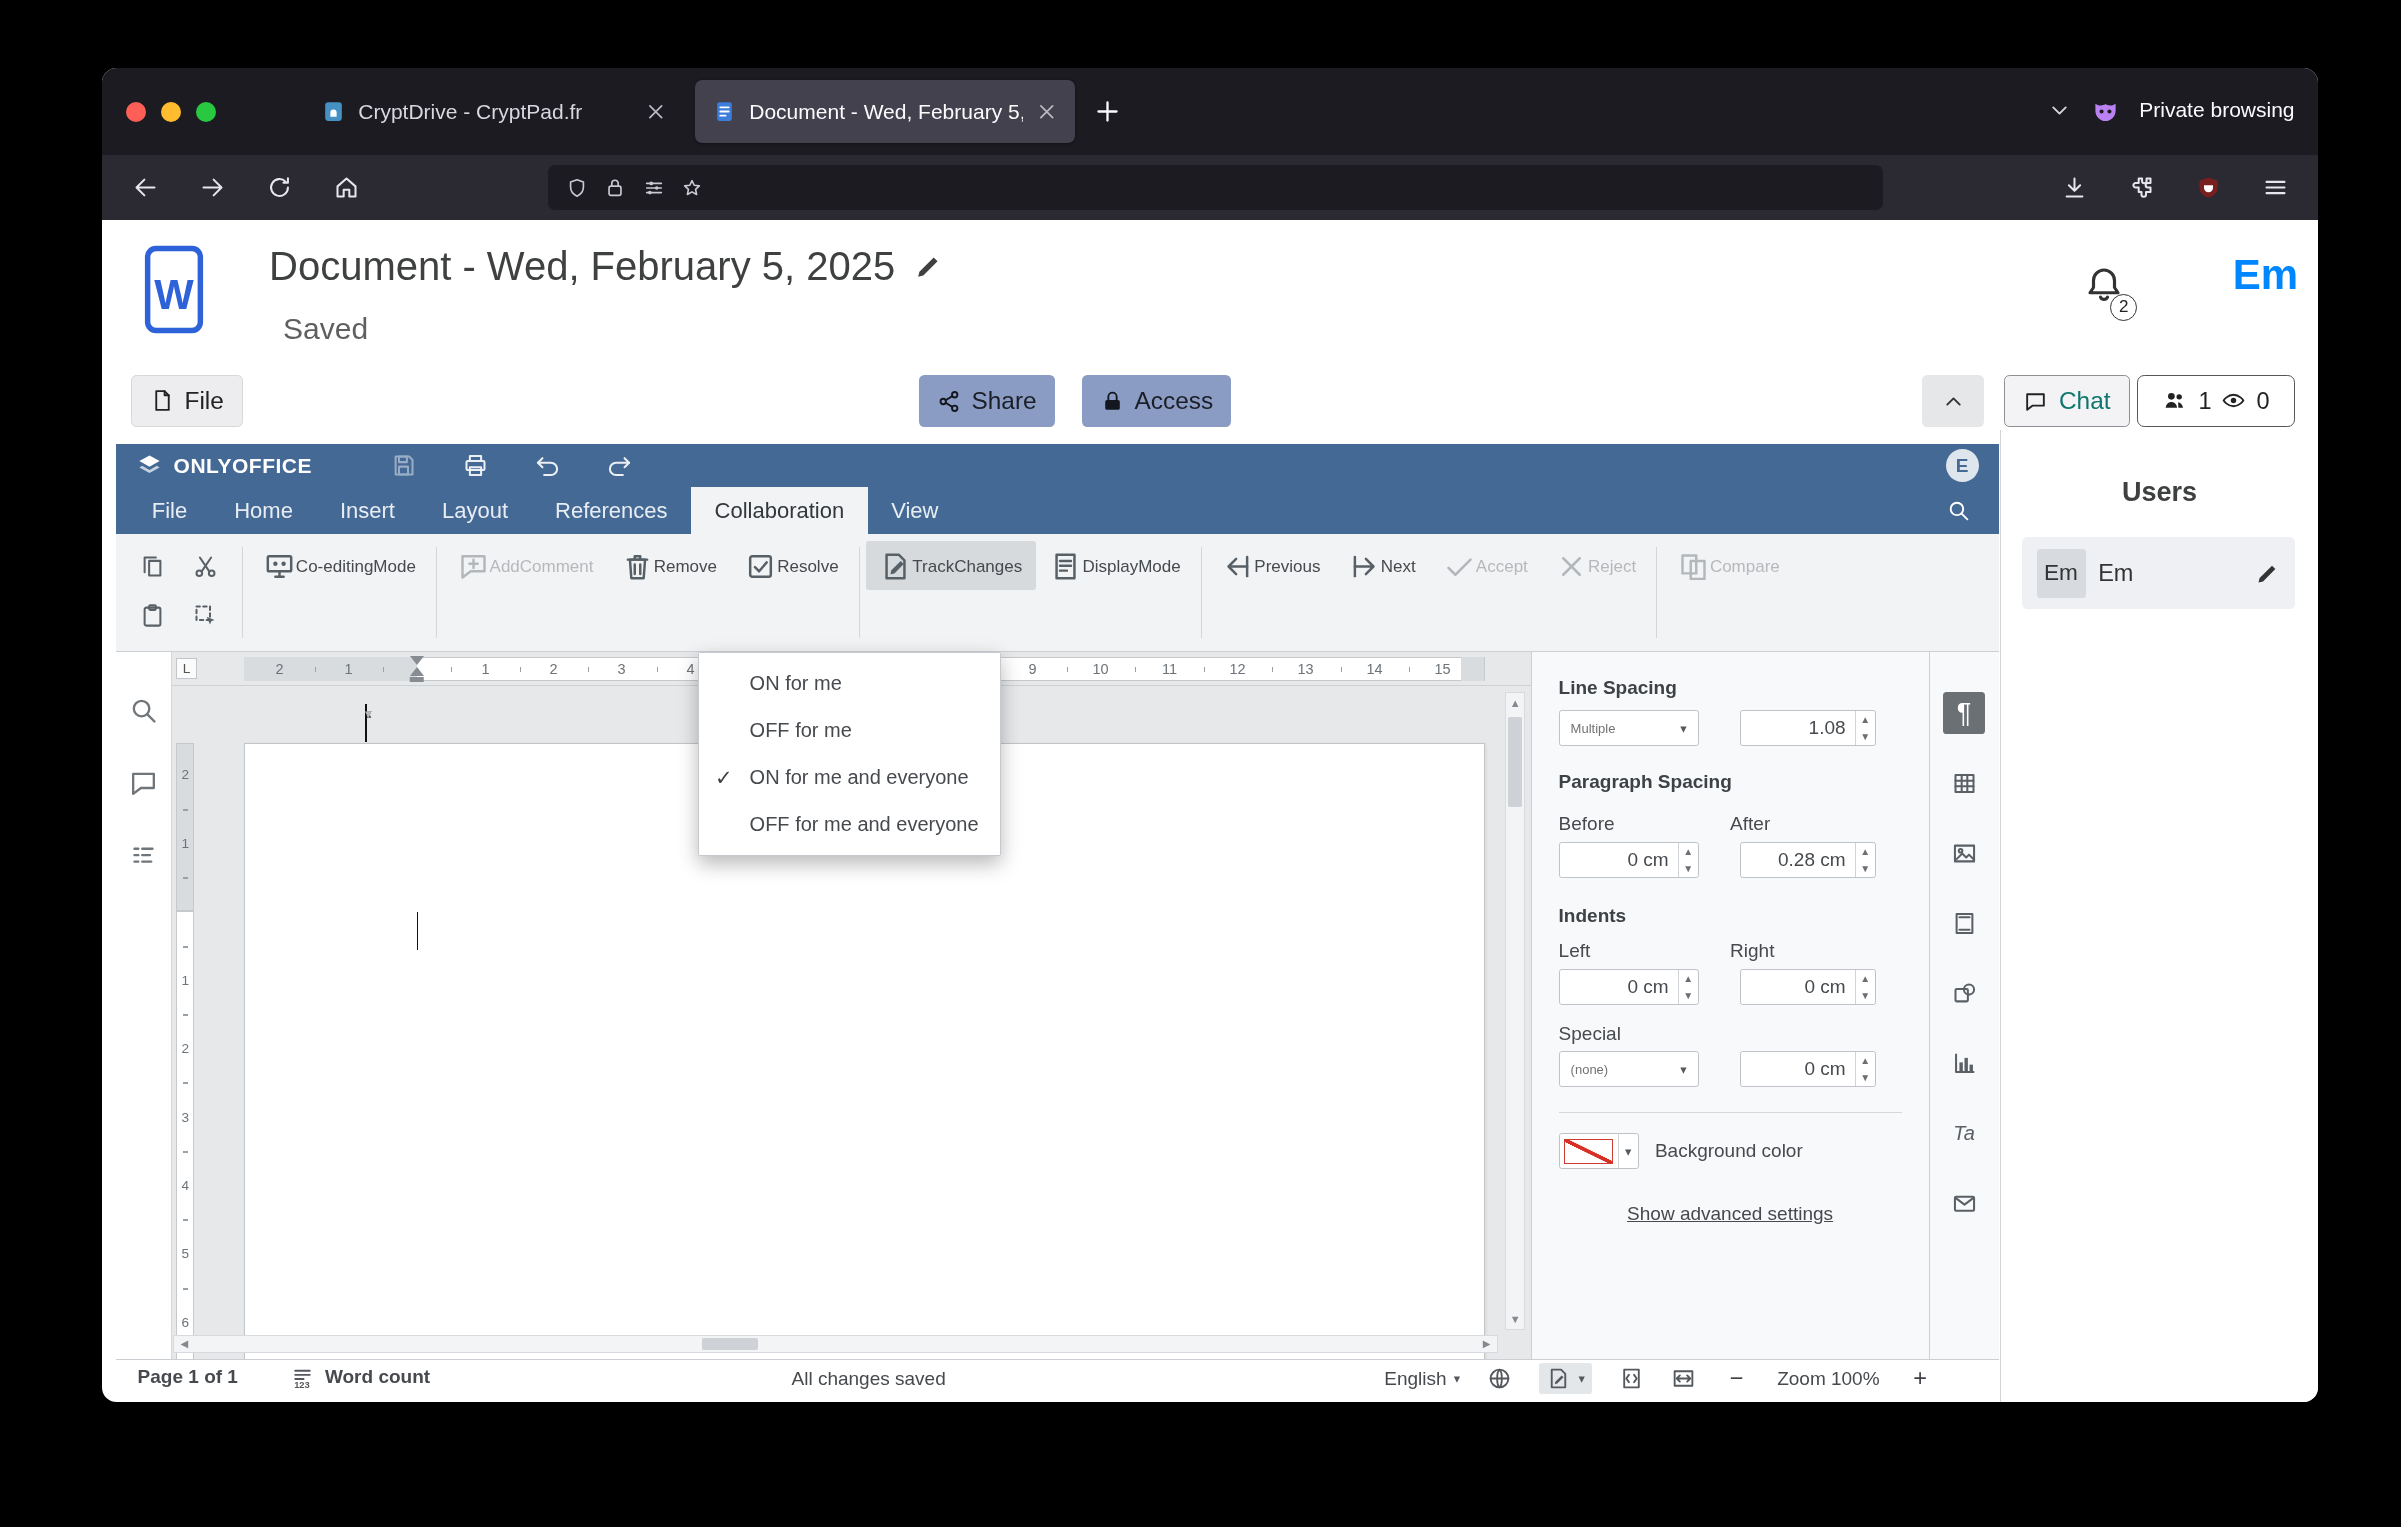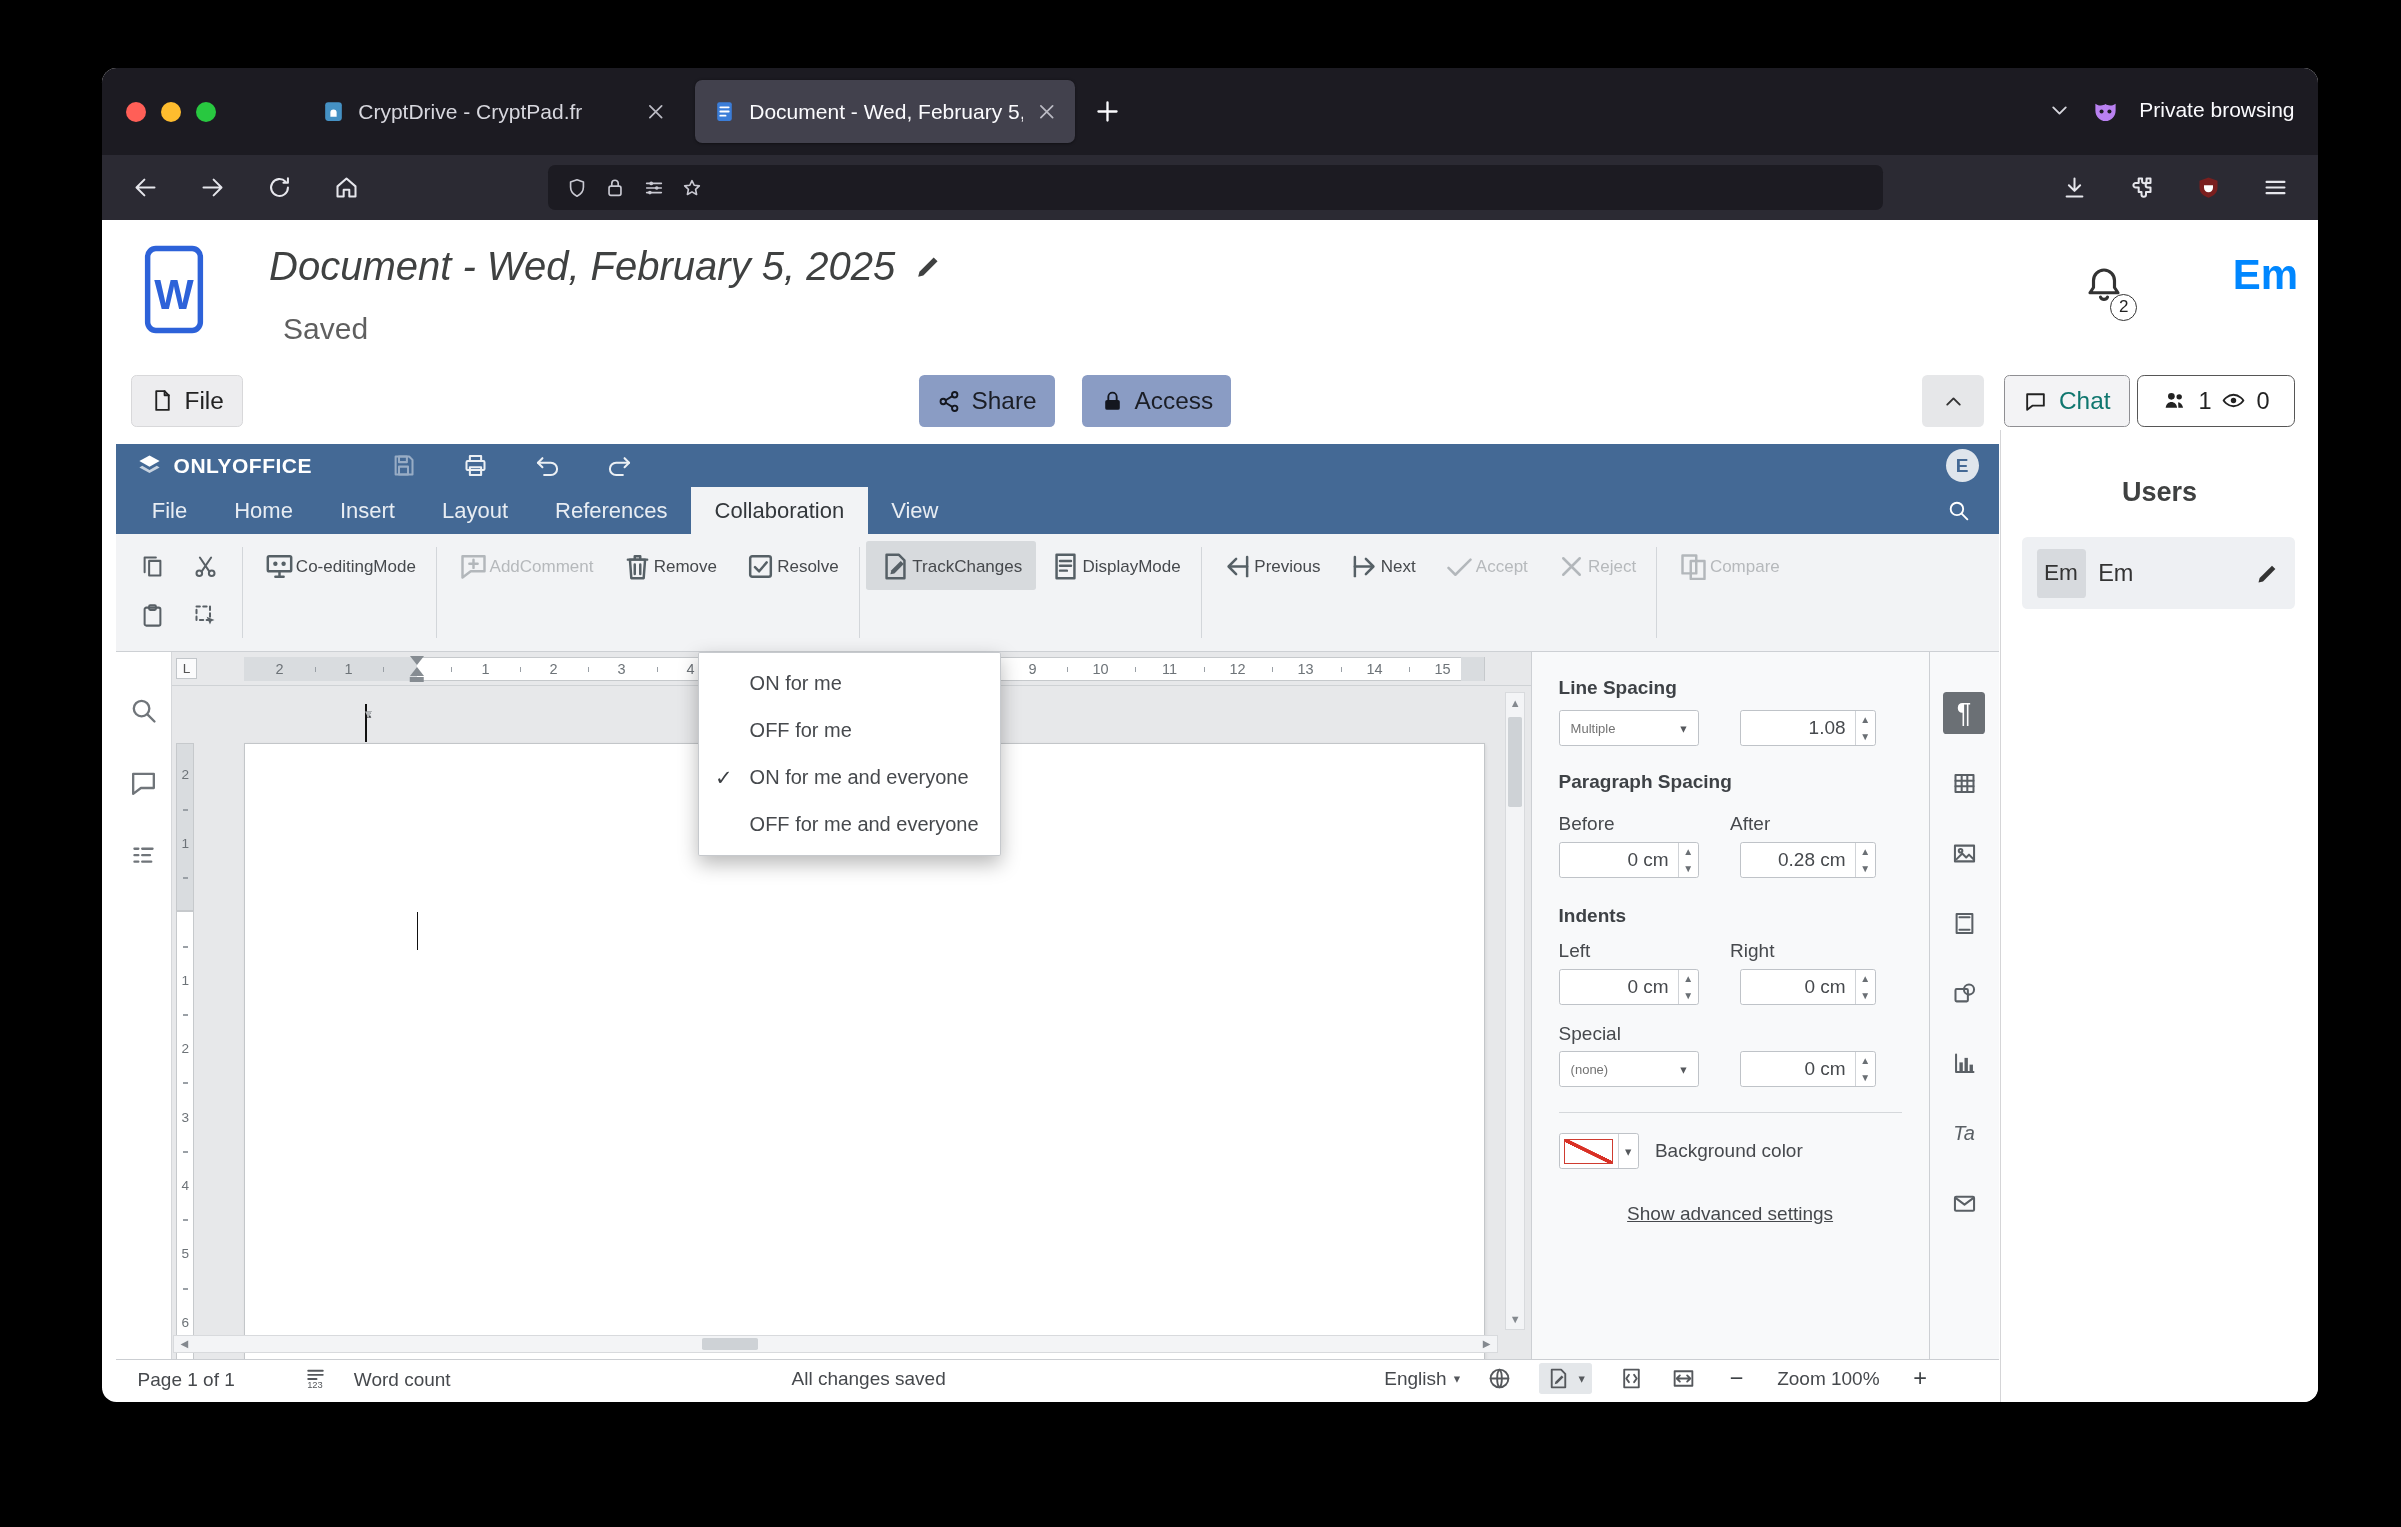--- a/index.html
+++ b/index.html
@@ -36,21 +36,21 @@
   .urlbar .ic18{width:22px;height:22px;color:#c9c9d2;flex:none;}
   .url-text{font-size:20px;color:#9f9fad;white-space:nowrap;overflow:hidden;flex:1;}
   .url-text .domain{color:#fbfbfe;font-weight:700;}
   .nav-right{margin-left:auto;display:flex;align-items:center;}
   .nav-right .nav-btn{margin-right:0;margin-left:31px;}
 
   
   .cp-header{height:224px;background:#fff;position:relative;color:#3f4141;}
   .doc-icon{position:absolute;left:42px;top:25px;width:60px;height:89px;}
   .cp-title{position:absolute;left:167px;top:23.5px;display:flex;align-items:center;gap:18px;}
-  .cp-title .t{font-size:40px;color:#3f4141;font-style:italic;}
+  .cp-title .t{font-size:40px;color:#3f4141;}
   .cp-title .pen{width:31px;height:31px;color:#3f4141;}
   .cp-saved{position:absolute;left:181px;top:92px;font-size:30px;color:#5f5f5f;}
   .bell{position:absolute;right:188px;top:43px;width:47px;height:56px;color:#333;}
   .bell svg{width:42px;height:42px;}
   .bell .badge{position:absolute;right:-7.2px;bottom:-1.8px;width:27px;height:27px;border-radius:50%;
     background:#fff;border:1.8px solid #333;font-size:17px;display:flex;align-items:center;
     justify-content:center;color:#222;}
   .cp-em{position:absolute;right:20px;top:31px;font-size:42px;font-weight:600;color:#0087ff;}
   .cp-toolbar{position:absolute;left:0;right:0;top:155px;height:52px;}
   .cp-btn{position:absolute;top:0;height:52px;border-radius:5.4px;display:flex;align-items:center;
@@ -178,21 +178,21 @@
     flex-direction:column;align-items:center;padding-top:40px;gap:28px;}
   .rs-btn{width:42px;height:42px;display:flex;align-items:center;justify-content:center;
     color:#5a6065;border-radius:3.6px;font-size:27px;}
   .rs-btn svg{width:27px;height:27px;}
   .rs-btn.active{background:#6b7075;color:#fff;}
   .rs-btn.textart-glyph{font-size:20px;font-style:italic;}
 
   
   .statusbar{height:39px;border-top:0.9px solid #cbced2;background:#fff;display:flex;
     align-items:center;padding:0 22px;font-size:19px;color:#46494d;position:relative;}
-  .sb-left{display:flex;align-items:flex-end;gap:26px;}
+  .sb-left{display:flex;align-items:flex-start;gap:10px;font-weight:bold;}
   .sb-page{margin-right:42px;}
   .sb-ic{width:25px;height:25px;color:#55585c;}
   .sb-center{position:absolute;left:753px;transform:translateX(-50%);}
   .sb-right{margin-left:auto;display:flex;align-items:center;gap:27px;margin-right:43px;}
   .sb-item{display:flex;align-items:center;gap:7.2px;}
   .sb-caret{font-size:12.7px;color:#55585c;}
   .sb-review{background:#e4e7ea;border-radius:2.7px;padding:2.7px 7.2px;}
   .zoom-glyph{font-size:23.5px;color:#3e4246;width:27px;text-align:center;}
 
   

